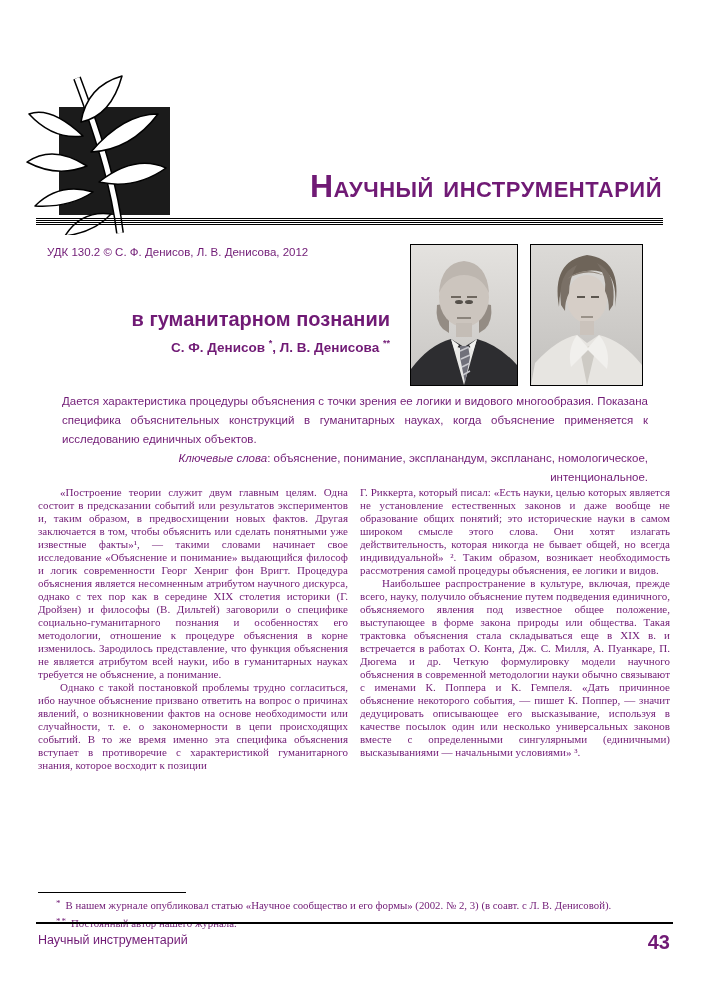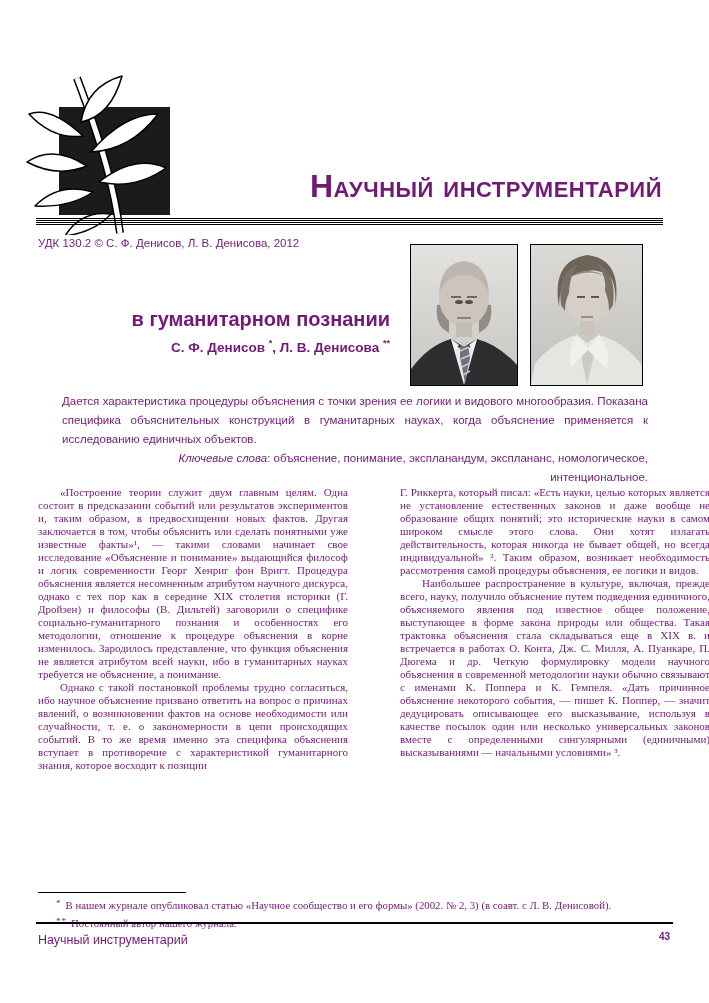--- a/index.html
+++ b/index.html
@@ -14,21 +14,21 @@
     position:absolute;left:36px;top:218px;width:627px;height:7px;
     background:repeating-linear-gradient(to bottom,#000 0 1px,transparent 1px 2px);
   }
   .section-title{
     position:absolute;top:170px;right:47px;margin:0;
     font-family:"Liberation Sans",sans-serif;
     font-weight:bold;font-size:32px;line-height:1;
     font-variant:small-caps;letter-spacing:.5px;white-space:nowrap;
   }
   .udc{
-    position:absolute;left:38px;top:237px;margin:0;
+    position:absolute;left:38px;top:237px;margin:9px;
     font-family:"Liberation Sans",sans-serif;font-size:11.5px;
   }
   
   .photo{position:absolute;top:244px;border:1px solid #000;background:#d9d9d9;}
   .photo.man{left:410px;width:106px;height:140px;}
   .photo.woman{left:530px;width:111px;height:140px;}
   .photo svg{display:block;width:100%;height:100%;}
   
   .title-block{
     position:absolute;left:38px;top:307px;width:352px;text-align:right;
@@ -50,37 +50,37 @@
     text-align:right;
   }
   .keywords .kw-label{font-style:italic;}
   
   .col{
     position:absolute;top:486px;width:310px;height:404px;overflow:hidden;
     font-size:11px;line-height:13px;text-align:justify;
     hyphens:auto;-webkit-hyphens:auto;
   }
   .col.left{left:38px;}
-  .col.right{left:360px;margin-left:40px;}
+  .col.right{left:360px;}
   .col p{margin:0;text-indent:22px;}
   .col p.cont{text-indent:0;}
   
   .fn-rule{position:absolute;left:38px;top:892px;width:148px;height:1px;background:#000;}
   .footnotes{position:absolute;left:38px;top:896px;width:632px;font-size:10.8px;line-height:15.5px;}
   .footnote{padding-left:36px;text-indent:-18px;}
   .fn-mark{font-size:9px;vertical-align:3px;letter-spacing:1px;margin-right:4px;}
   
   .footer-rule{position:absolute;left:36px;top:922px;width:637px;height:2px;background:#000;}
   .footer-left{
     position:absolute;left:38px;top:933px;margin:0;
     font-family:"Liberation Sans",sans-serif;font-size:12.5px;
   }
   .page-number{
     position:absolute;right:39px;top:931px;margin:0;
-    font-family:"Liberation Sans",sans-serif;font-size:10px;font-weight:bold;
+    font-family:"Liberation Sans",sans-serif;font-size:20px;font-weight:bold;
   }
 </style>
 </head>
 <body>
 
 <div class="page">
 
   <div class="logo">
     <svg viewBox="0 0 150 163" xmlns="http://www.w3.org/2000/svg">
       <rect x="34" y="35" width="111" height="108" fill="#1b1b1b"></rect>

